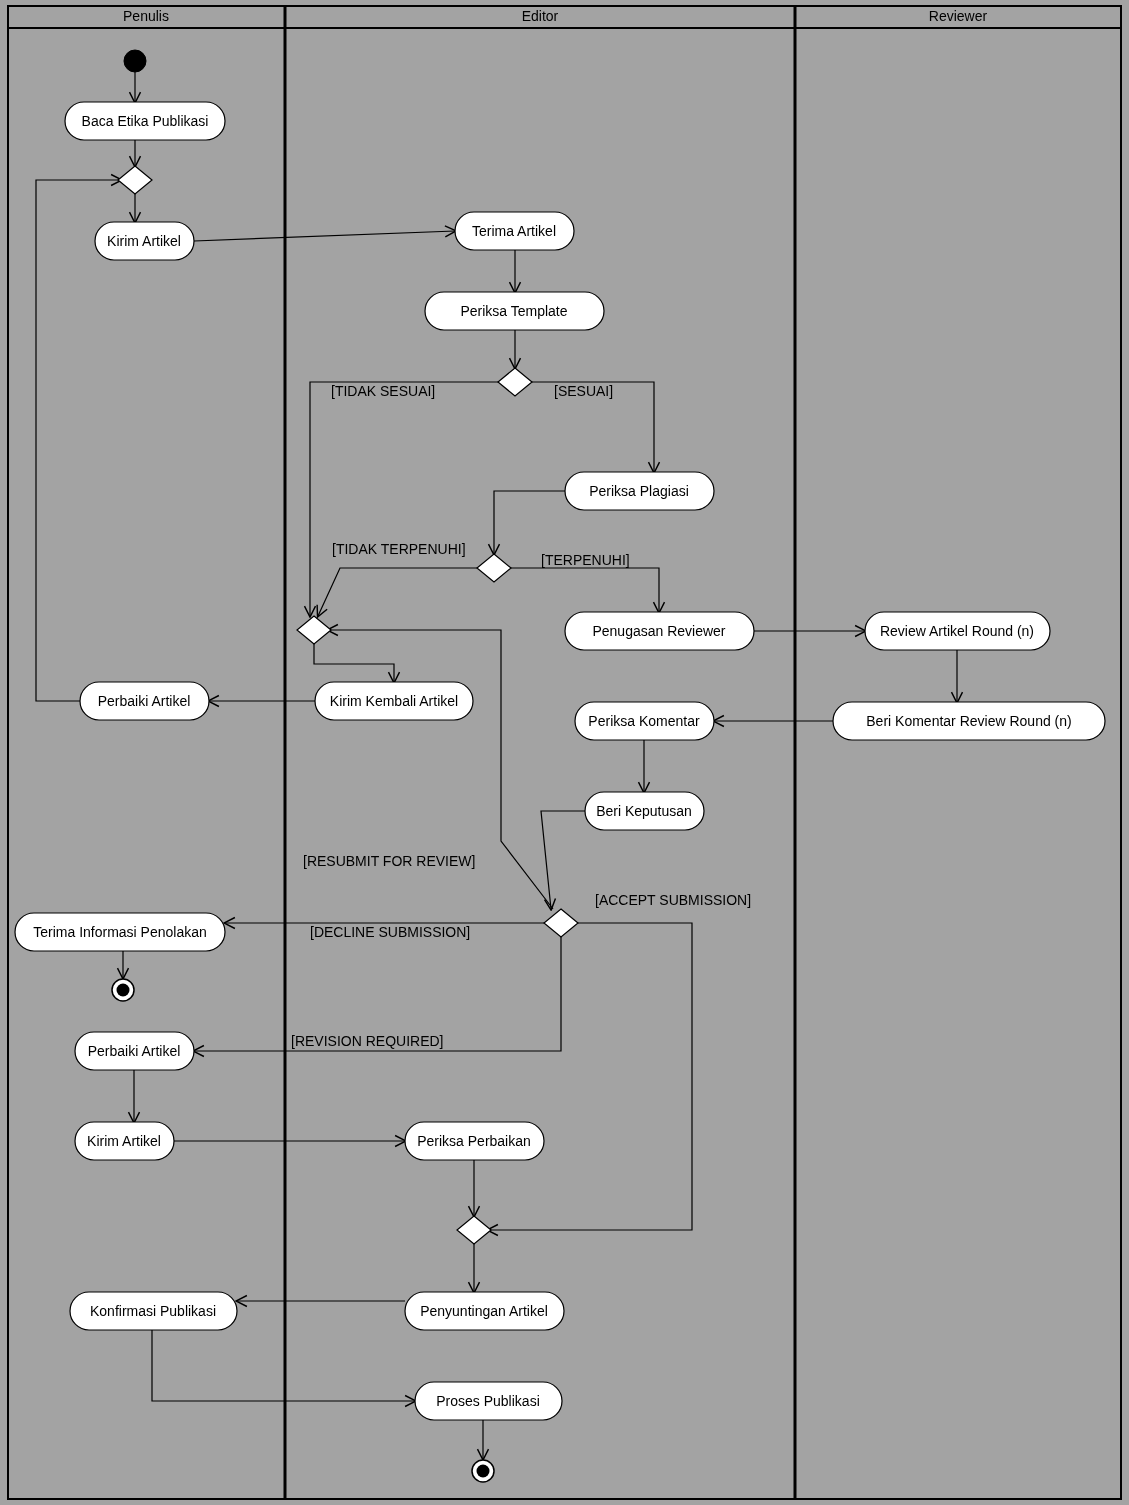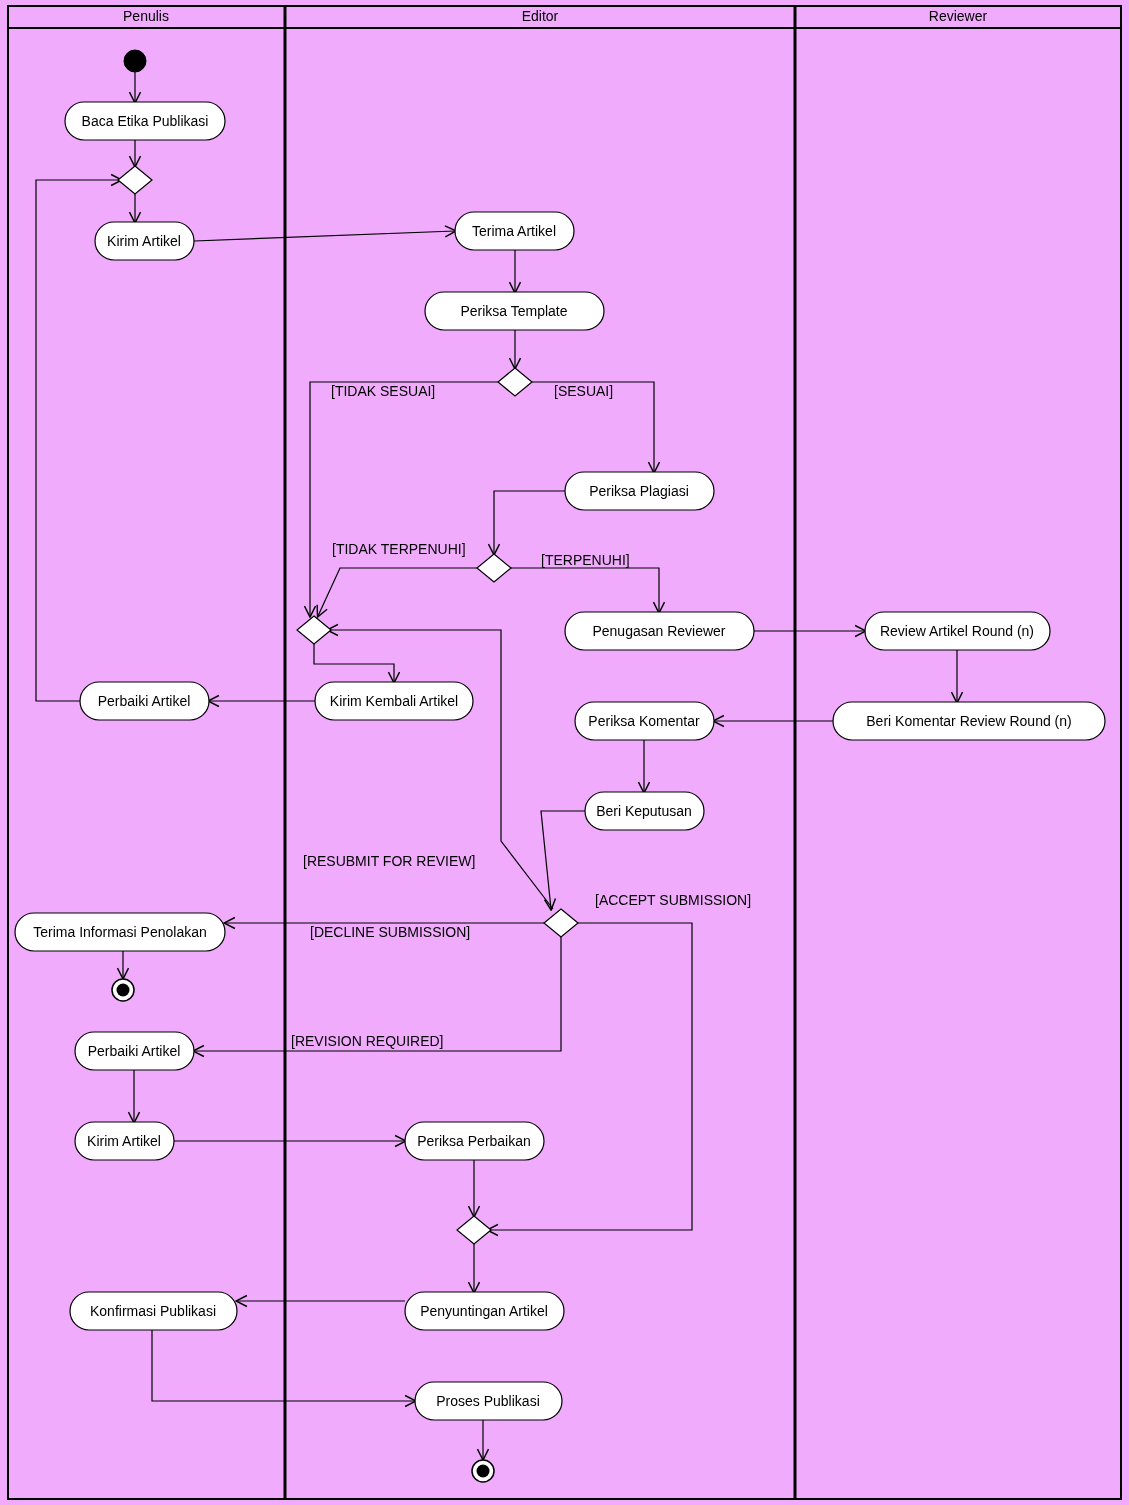--- a/index.html
+++ b/index.html
@@ -5,21 +5,21 @@
   html, body {
     margin: 0;
     padding: 0;
     background: #ffffff;
     font-family: "Liberation Sans", sans-serif;
   }
   #diagram-root {
     position: relative;
     width: 1129px;
     height: 1505px;
-    background: #f0abfc;
+    background: #a3a3a3;
     overflow: hidden;
   }
   svg#diagram-svg {
     position: absolute;
     top: 0;
     left: 0;
     width: 1129px;
     height: 1505px;
   }
   .lane-title {

